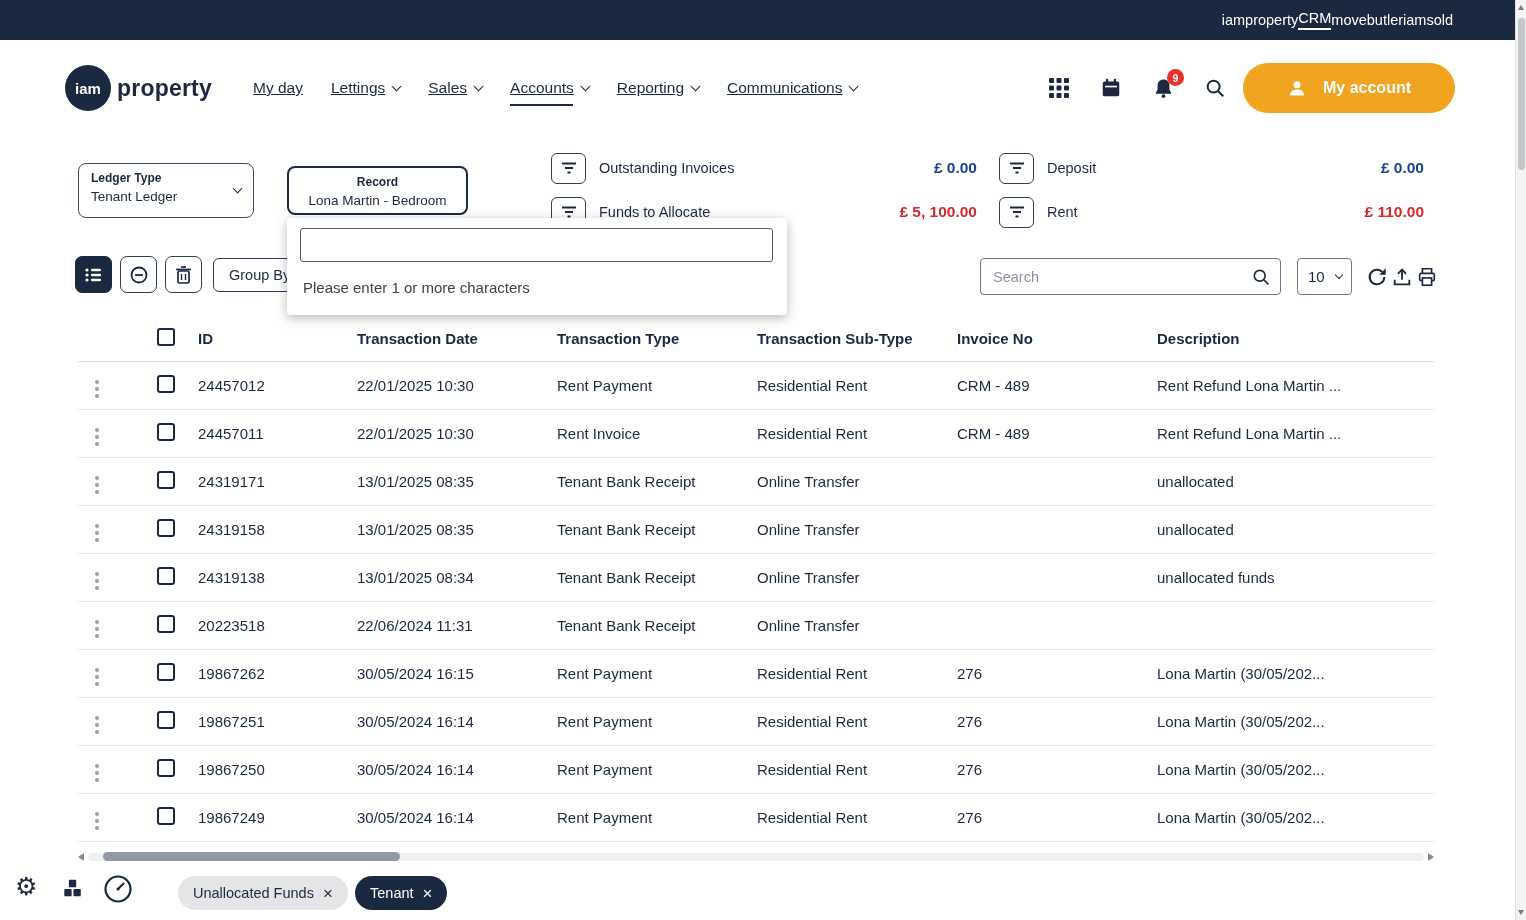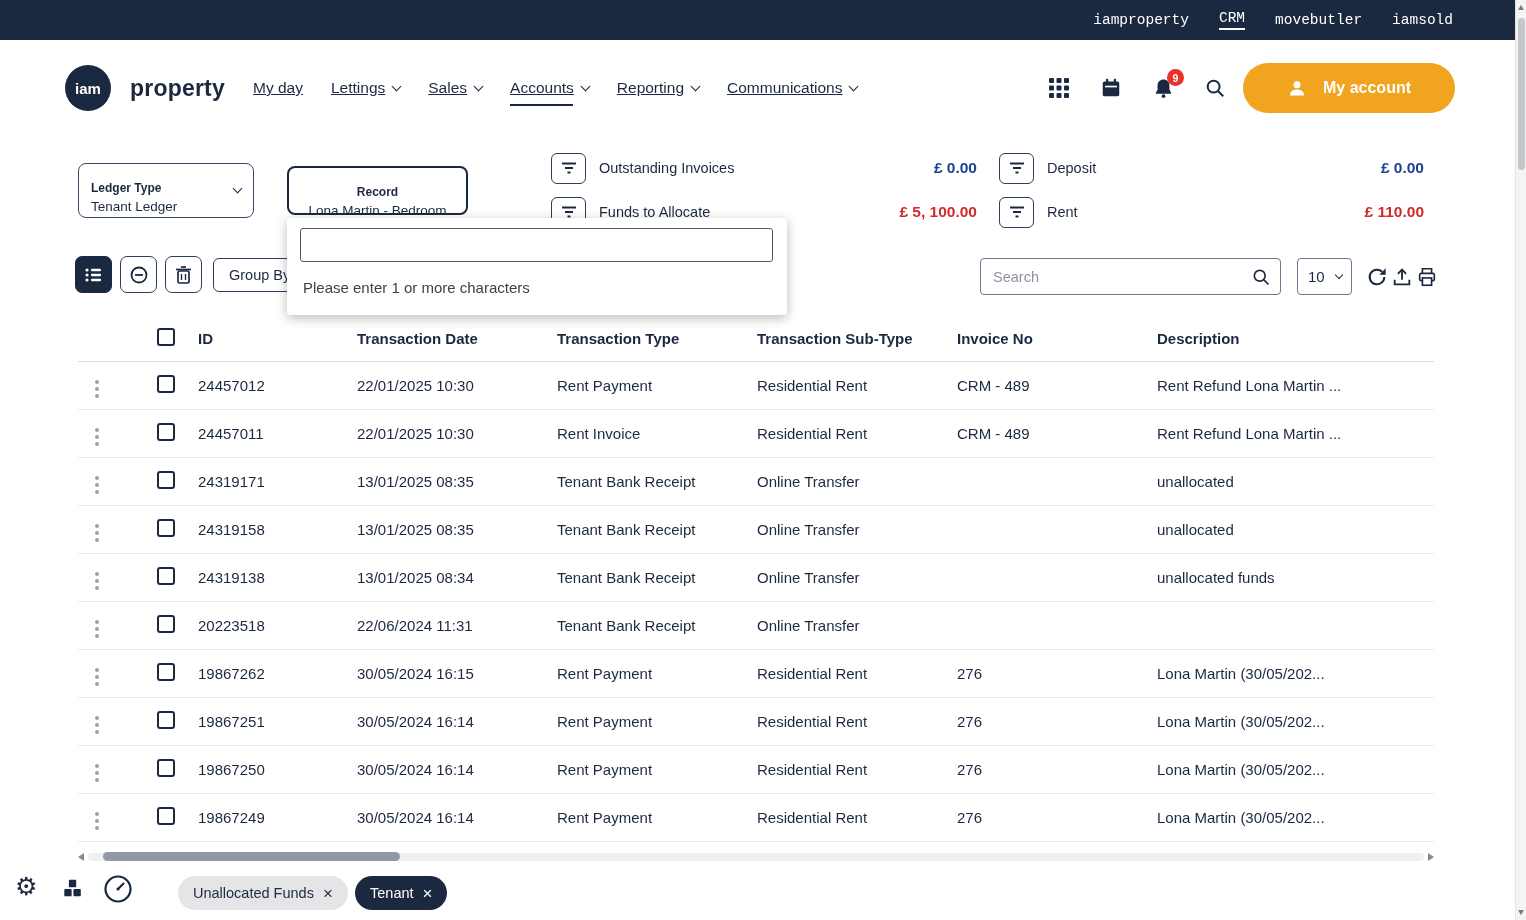--- a/index.html
+++ b/index.html
@@ -6,45 +6,45 @@
   html,body { width:1526px; height:920px; }
   .screen {
     position: relative; width: 1526px; height: 920px; overflow: hidden;
     background: #ffffff; color: #1b2940;
     font-family: "Liberation Sans", "DejaVu Sans", sans-serif;
   }
   
   .topbar {
     position: absolute; top:0; left:0; width:1515px; height:40px;
     background:#1b2940; display:flex; justify-content:flex-end; align-items:center;
-    gap:30px; padding-right:62px;font-family:Liberation Mono, monospace;
+    padding-right:62px;
   }
   .topbar-link { color:#fff; font-size:14.5px; text-decoration:none; cursor:pointer; }
   .topbar-link.active { border-bottom:2px solid #fff; padding-bottom:2px; }
   
   .header { position:absolute; top:40px; left:0; width:1515px; height:96px; background:#fff; }
   .logo { position:absolute; left:65px; top:0; height:96px; display:flex; align-items:center; cursor:pointer;text-align:right; }
   .logo-circle { width:46px; height:46px; border-radius:50%; background:#1b2940; color:#fff;
     display:flex; align-items:center; justify-content:center; font-size:15px; font-weight:bold; }
-  .logo-word { font-size:23px; font-weight:bold; color:#1b2940; margin-left:19px; letter-spacing:.2px; }
+  .logo-word { font-size:23px; font-weight:bold; color:#1b2940; margin-left:6px; letter-spacing:.2px; }
   .main-nav { position:absolute; left:253px; top:0; height:96px; display:flex; align-items:center; gap:28px;text-decoration:underline; }
   .nav-item { position:relative; display:flex; align-items:center; gap:8px; font-size:15.5px; color:#1b2940; cursor:pointer; }
   .nav-item.active::after { content:""; position:absolute; left:0; right:16px; bottom:-9px; height:2px; background:#1b2940; }
   .chev { display:inline-block; width:7px; height:7px; border-right:1.8px solid #1b2940;
     border-bottom:1.8px solid #1b2940; transform:rotate(45deg); margin-top:-4px; }
   .hdr-icons { position:absolute; left:1046px; top:0; height:96px; display:flex; align-items:center; gap:26px; }
   .hdr-icon-btn { position:relative; width:26px; height:26px; display:flex; align-items:center; justify-content:center; cursor:pointer; background:none; border:none; }
   .badge { position:absolute; top:-6px; right:-8px; min-width:17px; height:17px; border-radius:9px;
     background:#e8332a; color:#fff; font-size:10.5px; font-weight:bold; display:flex; align-items:center; justify-content:center; padding:0 3px; }
   .account-btn { position:absolute; left:1243px; top:23px; width:212px; height:50px; border:none;
     border-radius:26px; background:#f0a41f; color:#fff; font-size:16px; font-weight:bold;
     display:flex; align-items:center; justify-content:center; gap:16px; cursor:pointer;
     font-family:inherit; }
   
-  .field-box { position:absolute; background:#fff; border-radius:8px; padding:17px 12px; }
+  .field-box { position:absolute; background:#fff; border-radius:8px; padding:7px 12px; }
   .ledger-box { left:78px; top:163px; width:176px; height:55px; border:1px solid #3a4b68; }
   .record-box { left:287px; top:166px; width:181px; height:49px; border:2px solid #1b2940;text-align:center; }
   .fld-label { font-size:12px; font-weight:bold; color:#1b2940; }
   .fld-value { font-size:13.5px; color:#1b2940; margin-top:4px; white-space:nowrap; overflow:hidden; }
   .ledger-box .chev, .psize .chev { position:absolute; right:12px; top:50%; margin-top:-6px; }
   .stat { position:absolute; height:32px; display:flex; align-items:center; }
   .stat.s0 { left:551px; top:152px; width:426px; }
   .stat.s1 { left:551px; top:196px; width:426px; }
   .stat.s2 { left:999px; top:152px; width:425px; }
   .stat.s3 { left:999px; top:196px; width:425px; }

